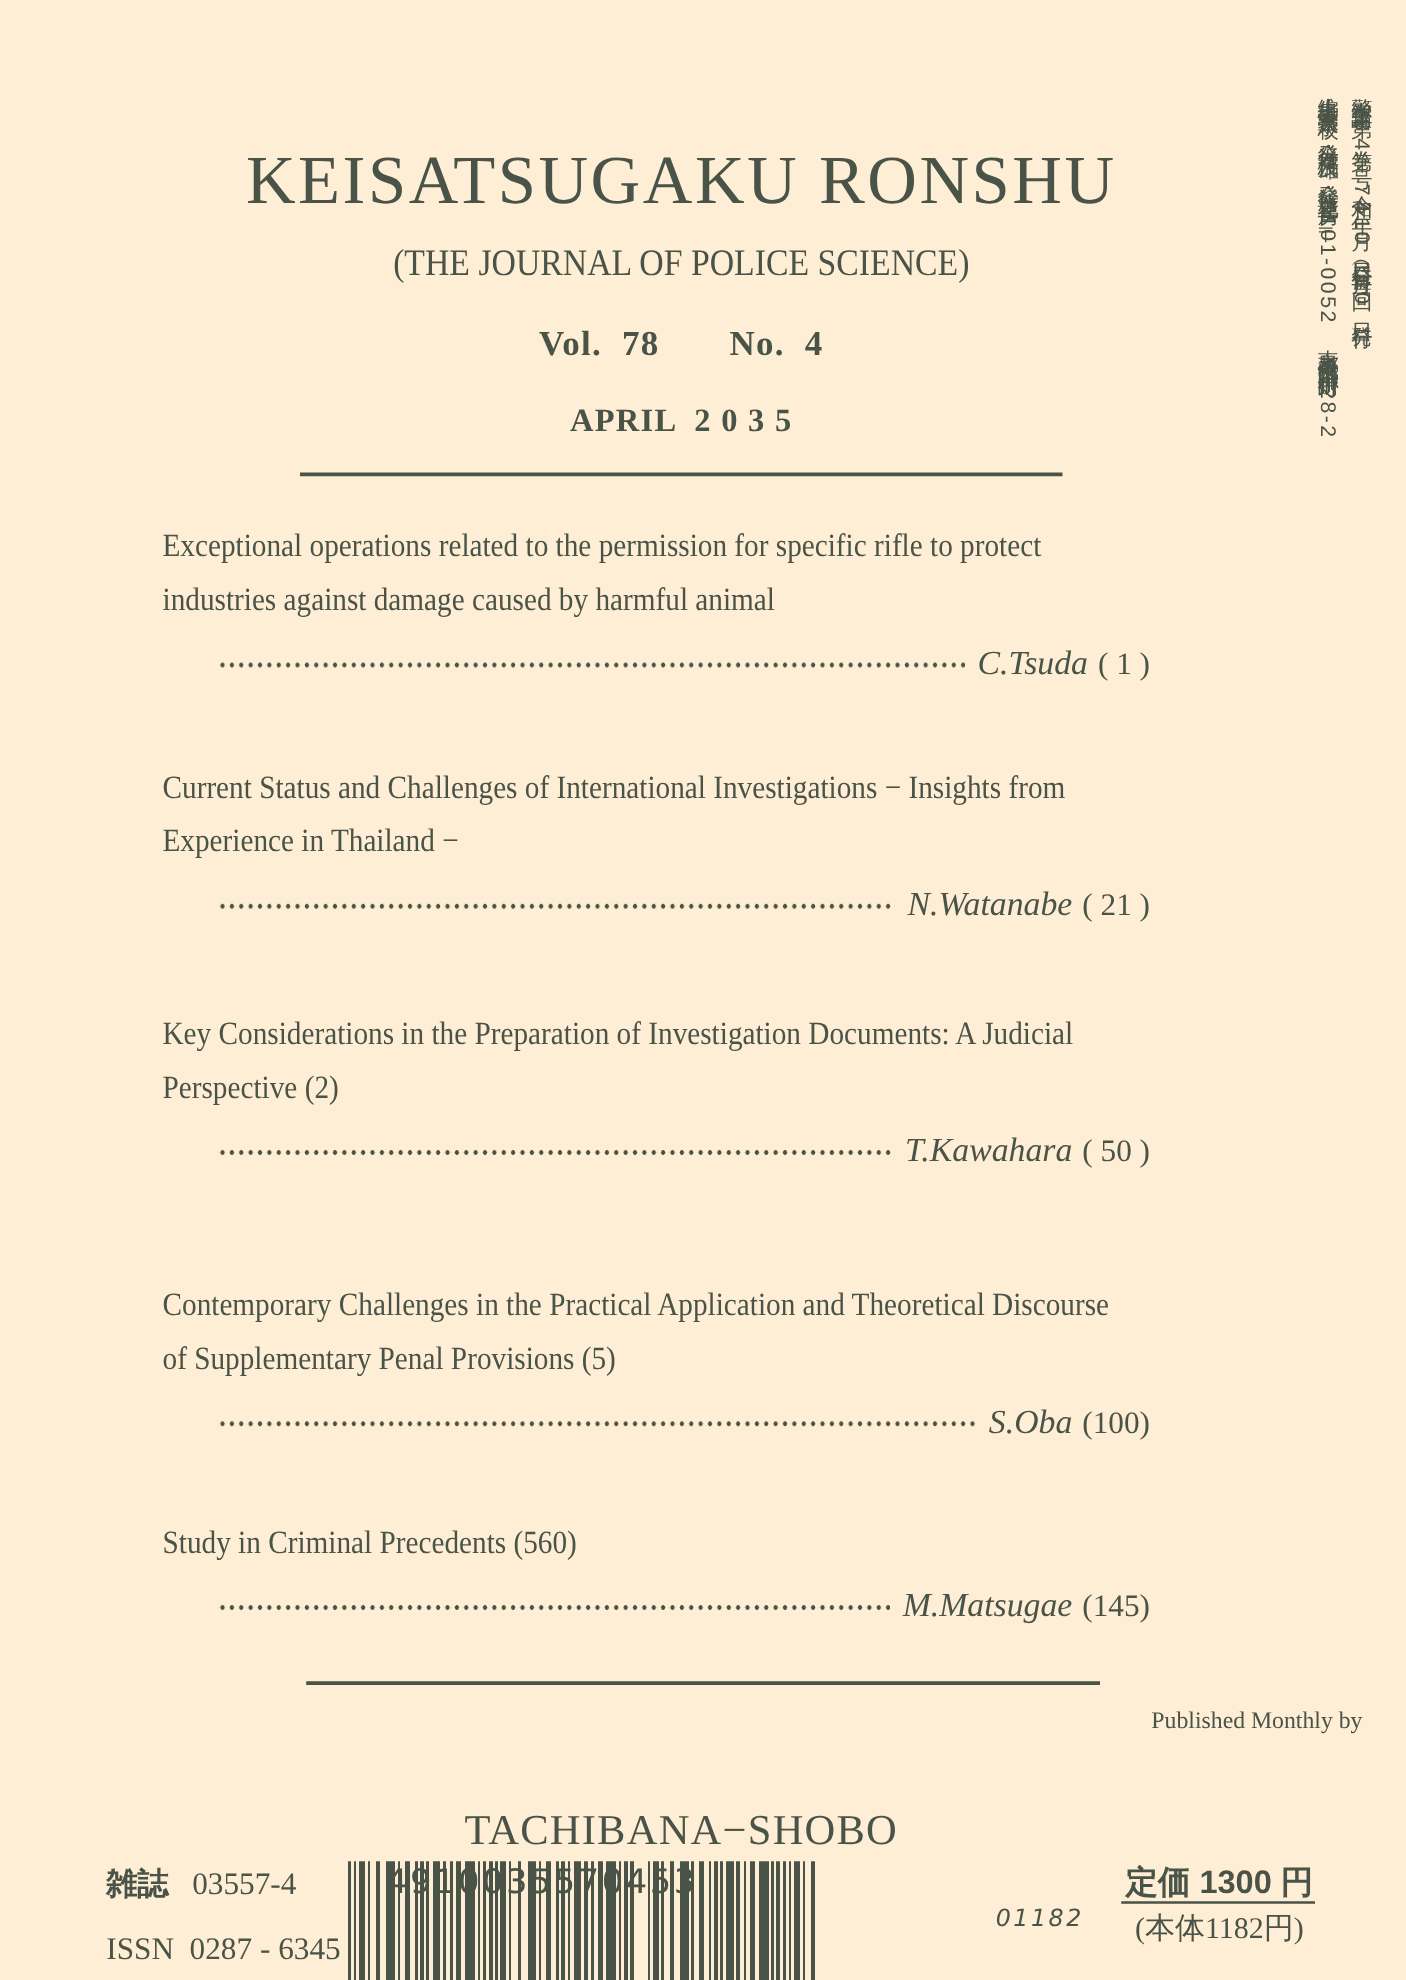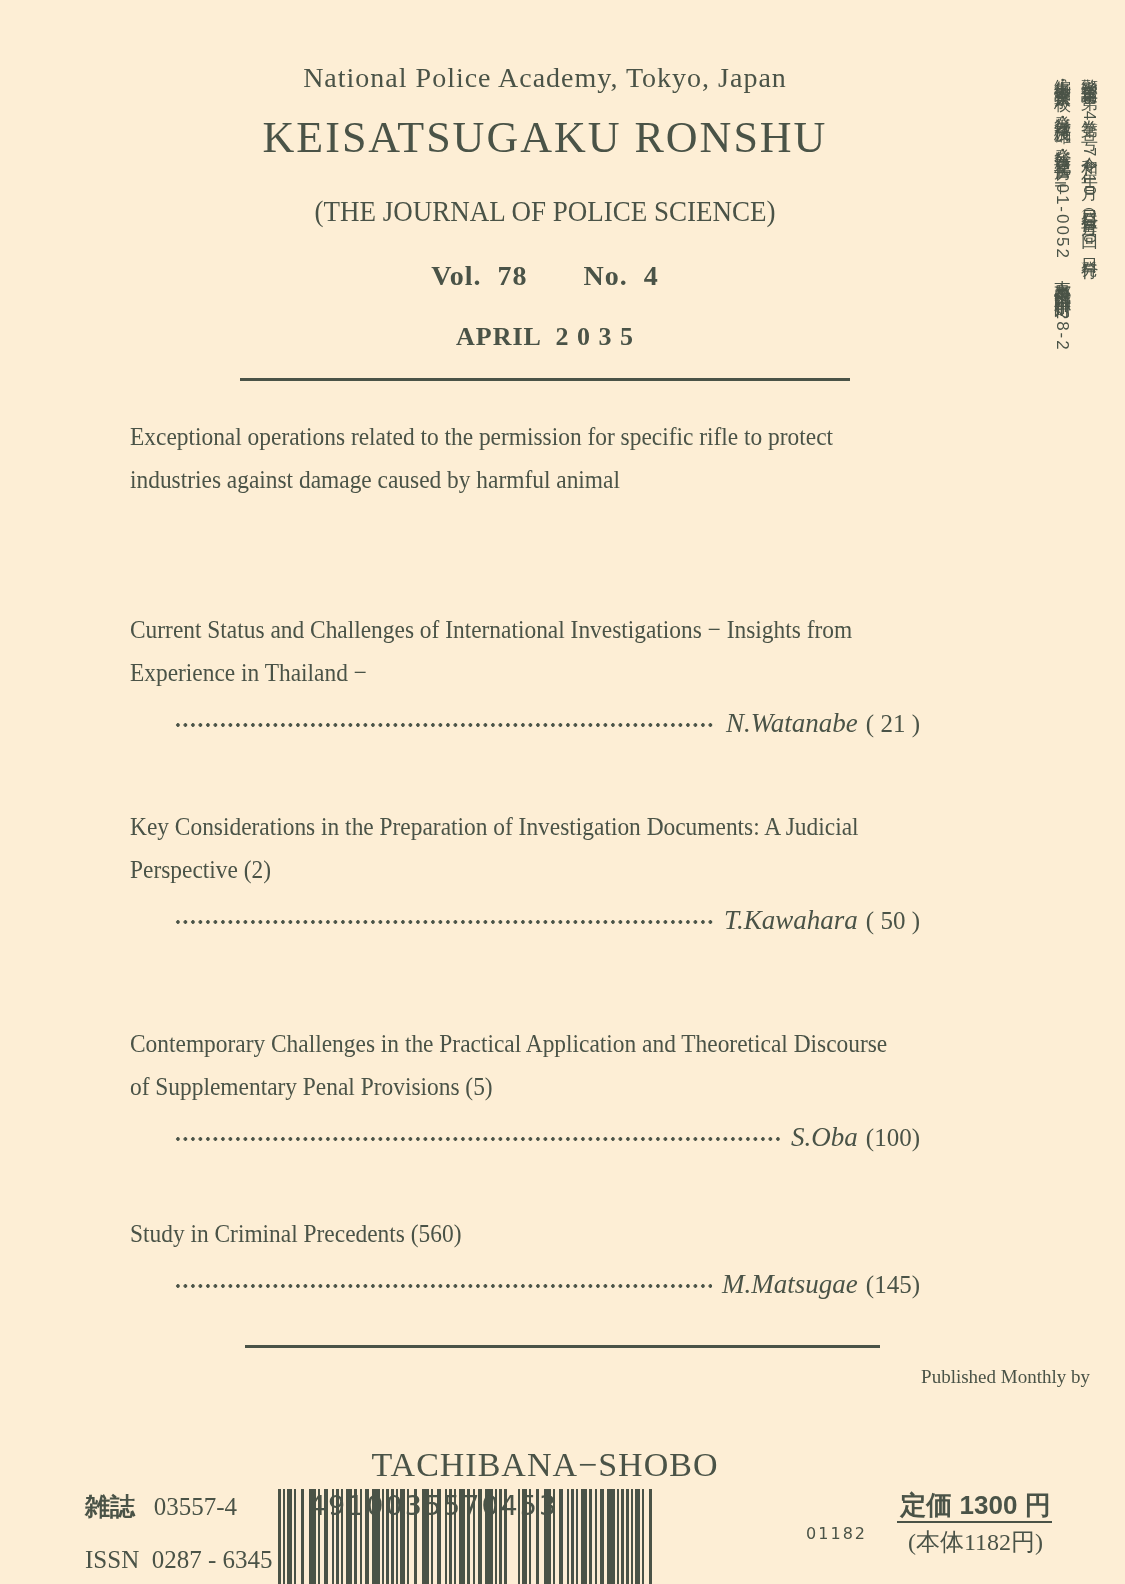--- a/index.html
+++ b/index.html
@@ -14,21 +14,21 @@
     width:1125px;height:1584px;
     background:var(--bg);
     color:var(--ink);
     overflow:hidden;
     margin:0 auto;
   }
   .abs{position:absolute;}
   
   .header{left:0;top:0;width:1090px;text-align:center;}
   .org{top:62px;font-size:28px;letter-spacing:1px;}
-  .main-title{top:112px;font-size:44px;letter-spacing:2px;font-weight:500;}
+  .main-title{top:112px;font-size:55px;letter-spacing:2px;font-weight:500;}
   .subtitle{top:194px;font-size:30px;transform:scaleX(0.9);transform-origin:50% 50%;}
   .volno{top:260px;font-size:28px;font-weight:bold;white-space:pre;letter-spacing:1px;}
   .date{top:322px;font-size:26px;font-weight:bold;white-space:pre;letter-spacing:1px;}
   .rule{height:3px;background:var(--ink);}
   .rule1{top:378px;left:240px;width:610px;}
   .rule2{top:1345px;left:245px;width:635px;}
   
   .toc-entry{left:130px;width:790px;}
   .toc-line{font-size:26px;line-height:43px;transform:scaleX(0.9);transform-origin:0 50%;white-space:nowrap;}
   .leader-row{display:flex;align-items:baseline;margin-top:14px;height:34px;}
@@ -46,41 +46,45 @@
   .spine span{display:block;}
   
   .mag-line{left:85px;top:1490px;font-size:25px;white-space:pre;}
   .mag-label{font-family:"Liberation Sans", sans-serif;font-weight:bold;}
   .issn-line{left:85px;top:1522px;font-size:25px;white-space:pre;margin-top:24px;}
   .barcode{left:278px;top:1489px;width:378px;height:96px;}
   .barcode svg{display:block;}
   .jan{left:0;top:1490px;width:867px;text-align:center;font-family:"DejaVu Sans", sans-serif;
     font-size:27px;letter-spacing:2px;}
   .addon{left:0;top:1524px;width:867px;text-align:right;font-family:"DejaVu Sans", sans-serif;
-    font-size:16px;letter-spacing:2px;}
+    font-size:19px;letter-spacing:2px;font-style:italic;}
   .price{left:898px;top:1488px;width:155px;text-align:center;font-size:26px;font-weight:bold;
     font-family:"Liberation Sans", sans-serif;white-space:pre;}
   .price-rule{left:897px;top:1521px;width:155px;height:2px;background:var(--ink);}
   .price-base{left:898px;top:1526px;width:155px;text-align:center;font-size:24px;white-space:pre;}
 </style>
 </head>
 <body style="--bg: #fdeed5; --ink: #4a5347;">
 
 <div class="page">
 
-  <div class="abs header org">National Police Academy, Tokyo, Japan</div>
   <div class="abs header main-title">KEISATSUGAKU RONSHU</div>
   <div class="abs header subtitle">(THE JOURNAL OF POLICE SCIENCE)</div>
   <div class="abs header volno">Vol.  78       No.  4</div>
   <div class="abs header date">APRIL  2 0 3 5</div>
   <div class="abs rule rule1"></div>
 
   <div class="abs toc-entry" style="top:415px">
     <div class="toc-line">Exceptional operations related to the permission for specific rifle to protect</div>
     <div class="toc-line">industries against damage caused by harmful animal</div>
+    <div class="leader-row">
+      <div class="leader"></div>
+      <span class="author">C.Tsuda</span>
+      <span class="pageno">( 1 )</span>
+    </div>
   </div>
 
   <div class="abs toc-entry" style="top:608px">
     <div class="toc-line">Current Status and Challenges of International Investigations − Insights from</div>
     <div class="toc-line">Experience in Thailand −</div>
     <div class="leader-row">
       <div class="leader"></div>
       <span class="author">N.Watanabe</span>
       <span class="pageno">( 21 )</span>
     </div>

